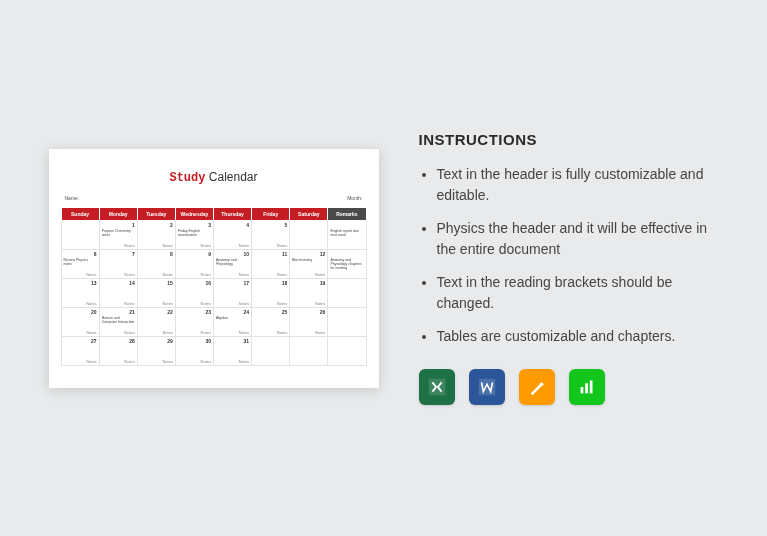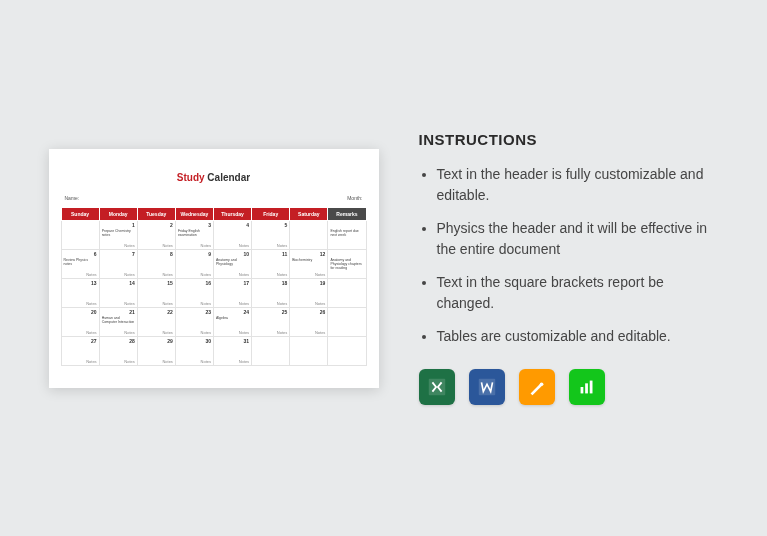--- a/index.html
+++ b/index.html
@@ -16,22 +16,22 @@
     padding: 0 40px;
   }
   .preview {
     width: 330px;
     background: #fff;
     box-shadow: 0 2px 12px rgba(0,0,0,0.15);
     padding: 18px 12px 22px;
     box-sizing: border-box;
   }
   .title-row { text-align: center; margin-bottom: 8px; }
-  .title-study { color: #c41e24; font-weight: 700; font-size: 10px; }
-  .title-cal { color: #333; font-weight: 700; font-size: 10px; }
+  .title-study { color: #c41e24; font-weight: 700; font-size: 12px; font-family: Liberation Mono, monospace; }
+  .title-cal { color: #333; font-weight: 400; font-size: 12px; }
   .meta-row { display: flex; justify-content: space-between; font-size: 5px; color: #555; padding: 2px 4px 6px; }
   .cal { width: 100%; border-collapse: collapse; table-layout: fixed; }
   .cal th {
     background: #c41e24;
     color: #fff;
     font-size: 5px;
     font-weight: 600;
     padding: 3px 2px;
     border: 1px solid #fff;
   }
@@ -241,22 +241,22 @@
         </tr>
       </tbody>
   </table>
 </div>
 
 <div class="instructions">
   <div class="instructions-title">INSTRUCTIONS</div>
   <ul class="bullets">
       <li>Text in the header is fully customizable and editable.</li>
       <li>Physics the header and it will be effective in the entire document</li>
-      <li>Text in the square brackets report be changed.</li>
-      <li>Tables are customizable and editable.</li>
+      <li>Text in the reading brackets should be changed.</li>
+      <li>Tables are customizable and chapters.</li>
     </ul>
   <div class="icons">
     <div class="icon icon-excel">
       <svg viewBox="0 0 24 24">
           <rect x="3" y="3" width="18" height="18" rx="1" fill="#fff" opacity="0.15"></rect>
           <path d="M7 7 L11 12 L7 17 M17 7 L13 12 L17 17" stroke="#fff" stroke-width="2" fill="none"></path>
         </svg>
     </div>
     <div class="icon icon-word">
       <svg viewBox="0 0 24 24">

